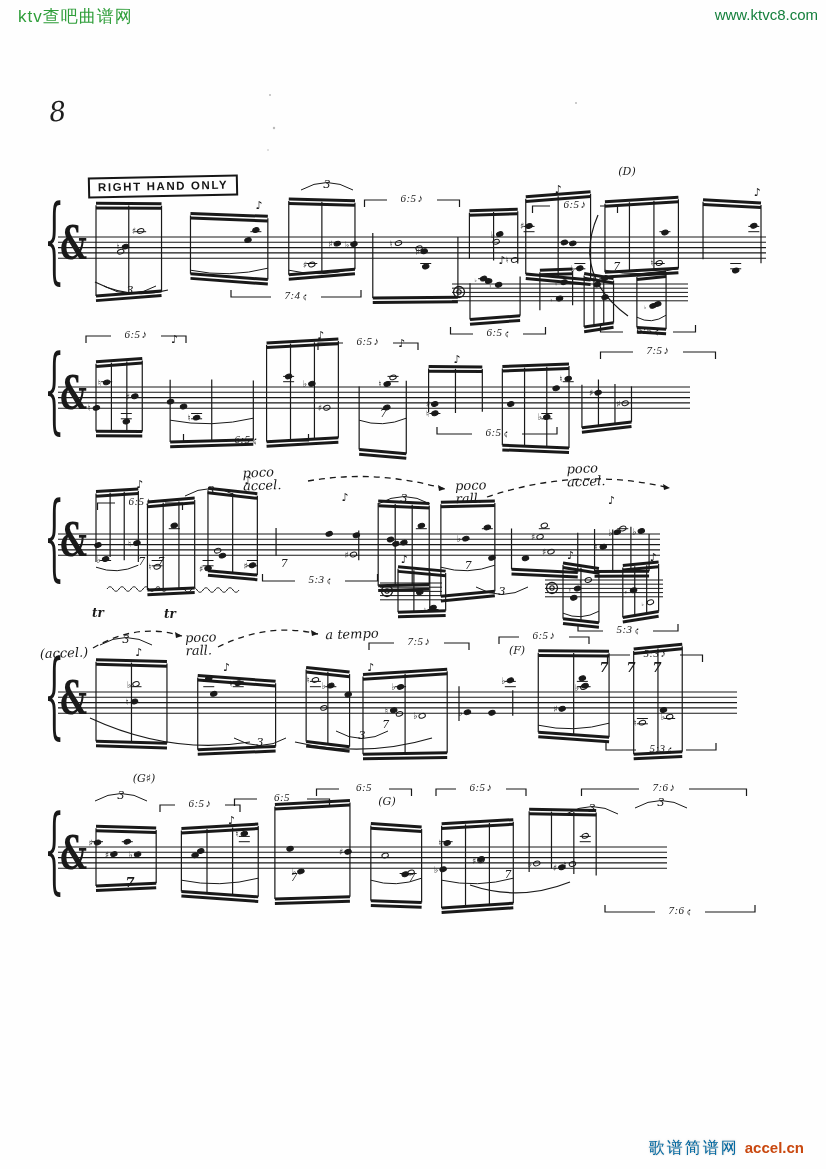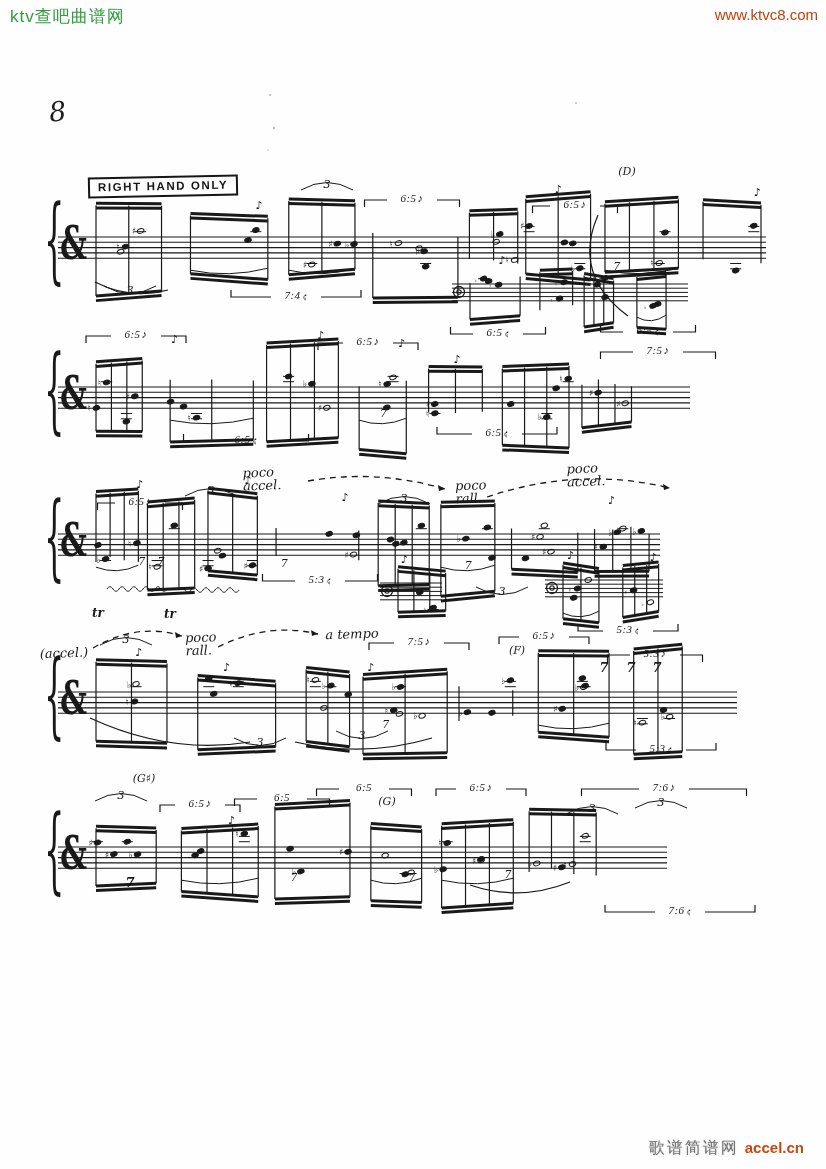--- a/index.html
+++ b/index.html
@@ -1,19 +1,19 @@
 <!DOCTYPE html>
 <html><head>
 <meta charset="utf-8">
 <style>
   html,body{margin:0;padding:0;background:#ffffff;}
   .page{position:relative;width:826px;height:1169px;background:#fefefe;overflow:hidden;
         font-family:"Liberation Sans",sans-serif;}
   .wm{position:absolute;white-space:nowrap;}
-  .wm-tl{left:10px;top:5px;font-size:17px;letter-spacing:1px;text-align:right;}
+  .wm-tl{left:18px;top:5px;font-size:17px;letter-spacing:1px;text-align:right;}
   .wm-tr{right:8px;top:6px;font-size:15px;}
   .wm-br{right:22px;bottom:10px;font-size:16px;}
   .wm-br .gray{letter-spacing:2px;text-shadow:0 0 2px rgba(150,150,150,.5);}
   .wm-br .orange{font-size:15px;margin-left:6px;font-weight:bold;}
   .pageno{position:absolute;left:49px;top:96px;font-family:"DejaVu Serif",serif;
           font-style:italic;font-size:27px;color:#1d1d1d;transform:rotate(-6deg);}
   .rhbox{position:absolute;left:88px;top:176px;border:2px solid #161616;color:#161616;
          padding:2px 8px 3px;font-size:11.5px;font-weight:bold;letter-spacing:1.6px;
          transform:rotate(-1.2deg);background:#fefefe;z-index:4;}
   #art{position:absolute;left:0;top:0;z-index:1;}
@@ -27,21 +27,21 @@
   .label.count{font-style:italic;font-size:11.5px;}
   .label.rehearsal{font-style:italic;font-size:11px;}
   .label.rest{font-style:italic;font-size:13px;font-weight:bold;}
   .label.trill{font-style:italic;font-weight:bold;font-size:12px;margin-top:25px;}
 </style>
 </head>
 <body>
 
 <div class="page">
   <div class="wm wm-tl" style="color: rgb(47, 158, 58);">ktv查吧曲谱网</div>
-  <div class="wm wm-tr" style="color: #c2410c;">www.ktvc8.com</div>
+  <div class="wm wm-tr" style="color: #15803d;">www.ktvc8.com</div>
   <div class="pageno">8</div>
   <div class="rhbox">RIGHT HAND ONLY</div>
 
   <svg id="art" width="826" height="1169" viewBox="0 0 826 1169">
       <g>
         <line x1="58" y1="237" x2="766" y2="237" stroke="#191919" stroke-width="1.1"></line>
         <line x1="58" y1="242.3" x2="766" y2="242.3" stroke="#191919" stroke-width="1.1"></line>
         <line x1="58" y1="247.6" x2="766" y2="247.6" stroke="#191919" stroke-width="1.1"></line>
         <line x1="58" y1="252.9" x2="766" y2="252.9" stroke="#191919" stroke-width="1.1"></line>
         <line x1="58" y1="258.2" x2="766" y2="258.2" stroke="#191919" stroke-width="1.1"></line>
@@ -824,15 +824,15 @@
       <div class="label rehearsal" style="left: 387px; top: 802px;">(G)</div>
       <div class="label tuplet" style="left: 481px; top: 788px;">6:5<span class="note">♪</span></div>
       <div class="label tuplet" style="left: 664px; top: 788px;">7:6<span class="note">♪</span></div>
       <div class="label count" style="left: 592px; top: 809px;">3</div>
       <div class="label count" style="left: 661px; top: 803px;">3</div>
       <div class="label rest" style="left: 130px; top: 883px;">7</div>
       <div class="label tuplet" style="left: 680px; top: 911px;">7:6<span class="note down">♪</span></div>
     </div>
 
   <div class="wm wm-br">
-    <span class="gray" style="color: #737373;">歌谱简谱网</span><span class="orange" style="color: rgb(201, 72, 15);">accel.cn</span>
+    <span class="gray" style="color: #0369a1;">歌谱简谱网</span><span class="orange" style="color: rgb(201, 72, 15);">accel.cn</span>
   </div>
 </div>
 
 </body></html>

